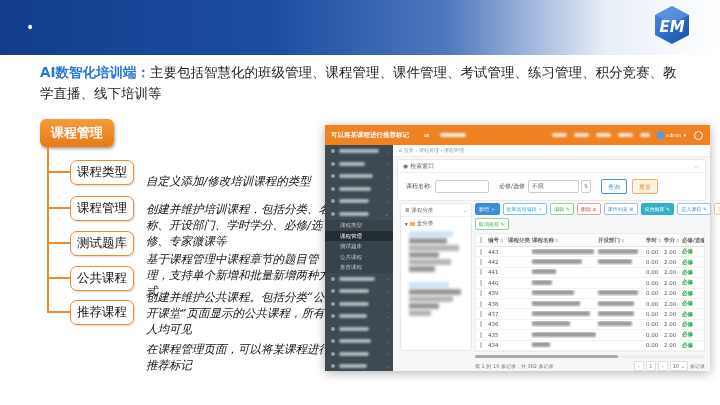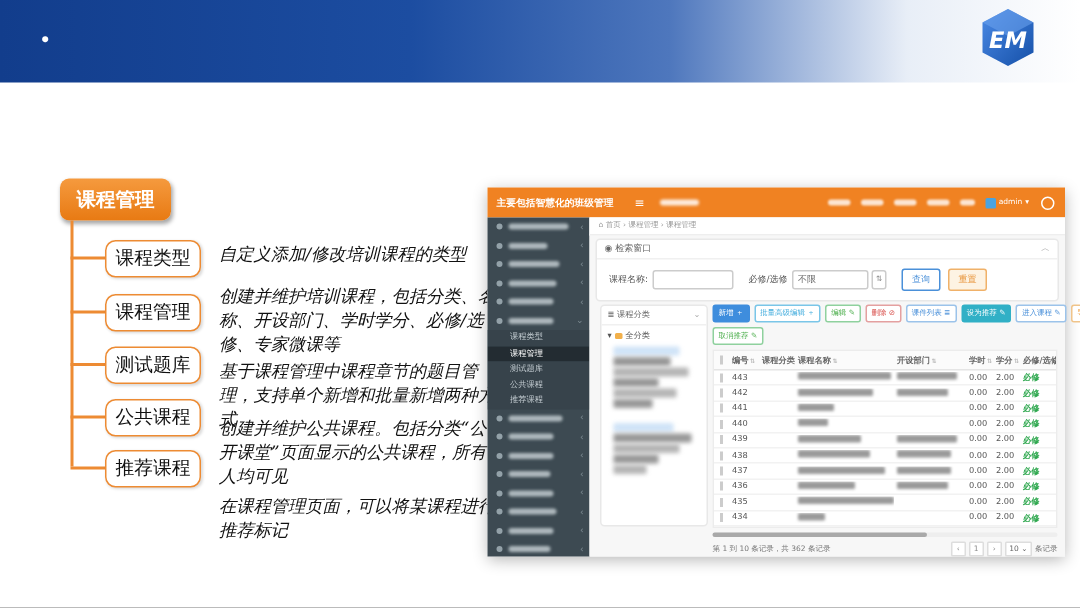--- a/index.html
+++ b/index.html
@@ -19,21 +19,21 @@
   
   .rootbox{position:absolute;left:40px;top:119px;width:74px;height:28px;border-radius:6px;
            background:linear-gradient(#f59a3e,#e87a13);color:#fff;font-size:13px;font-weight:bold;
            display:flex;align-items:center;justify-content:center;box-shadow:1px 2px 3px rgba(0,0,0,.35);}
   .trunk{position:absolute;left:47px;top:147px;width:2px;height:164px;background:#ed8b33;}
   .stub{position:absolute;left:47px;width:24px;height:2px;background:#ed8b33;}
   .childbox{position:absolute;left:70px;width:62px;height:23px;background:#fff;border:1.5px solid #ed8b33;
             border-radius:7px;display:flex;align-items:center;justify-content:center;
             font-size:12.5px;color:#111;box-shadow:1px 1px 2px rgba(0,0,0,.15);}
   .desc{position:absolute;left:146px;width:186px;font-family:"DejaVu Serif","Liberation Serif",serif;
-        font-style:italic;font-size:11.5px;line-height:1.38;color:#111;}
+        font-style:italic;font-size:11.5px;line-height:1.38;color:#111;margin-top:12px;}
   
   .admin{position:absolute;left:325px;top:125px;width:385px;height:246px;background:#fff;
          box-shadow:0 2px 10px rgba(0,0,0,.30);font-size:6px;}
   .a-top{position:absolute;left:0;top:0;width:100%;height:20px;background:#f08222;display:flex;
          align-items:center;color:#fff;}
   .a-top .a-title{font-size:6.5px;font-weight:bold;margin-left:6px;white-space:nowrap;}
   .a-top .burger{margin-left:14px;font-size:8px;}
   .a-top .t-blur{height:4px;background:rgba(255,255,255,.85);border-radius:2px;filter:blur(1px);margin-left:10px;}
   .a-top .spacer{flex:1;}
   .a-top .r-blur{width:15px;height:4px;background:rgba(255,255,255,.8);border-radius:2px;filter:blur(.8px);margin-right:7px;}
@@ -114,20 +114,21 @@
         <stop offset="0" stop-color="#4b8ae6"></stop>
             <stop offset="1" stop-color="#1550a8"></stop>
       </linearGradient>
         </defs>
       <polygon points="20,1 37,10 37,30 20,39 3,30 3,10" fill="url(#lg)"></polygon>
       <polygon points="20,1 37,10 20,19 3,10" fill="#6ea4ef" opacity="0.55"></polygon>
       <text x="20" y="27" font-size="15" font-weight="bold" text-anchor="middle" fill="#ffffff" font-family="DejaVu Sans, sans-serif" font-style="italic">EM</text>
     </svg>
   </div>
 
+  <div class="intro"><span class="lbl">AI数智化培训端：</span><span>主要包括智慧化的班级管理、课程管理、课件管理、考试管理、练习管理、积分竞赛、教学直播、线下培训等</span></div>
 
   <div class="rootbox">课程管理</div>
   <div class="trunk"></div>
   <div id="diagram">
       <div class="stub" style="top: 170.5px;"></div>
       <div class="childbox" style="top: 160px;">课程类型</div>
       <div class="desc" style="top: 162px;">自定义添加/修改培训课程的类型</div>
       <div class="stub" style="top: 206.5px;"></div>
       <div class="childbox" style="top: 196px;">课程管理</div>
       <div class="desc" style="top: 190px;">创建并维护培训课程，包括分类、名称、开设部门、学时学分、必修/选修、专家微课等</div>
@@ -138,21 +139,21 @@
       <div class="childbox" style="top: 266px;">公共课程</div>
       <div class="desc" style="top: 278px;">创建并维护公共课程。包括分类“公开课堂”页面显示的公共课程，所有人均可见</div>
       <div class="stub" style="top: 310.5px;"></div>
       <div class="childbox" style="top: 300px;">推荐课程</div>
       <div class="desc" style="top: 330px;">在课程管理页面，可以将某课程进行推荐标记</div>
     </div>
 
   <div class="admin">
 
     <div class="a-top">
-      <span class="a-title">主要包括智慧化的班级管理</span>
+      <span class="a-title">可以将某课程进行推荐标记</span>
       <span class="burger">≡</span>
       <span class="t-blur" id="topCenterBlur" style="width: 26px;"></span>
       <span class="spacer"></span>
       <span id="topRightBlurs" style="display:flex;align-items:center;">
           <span class="r-blur" style="width: 15px;"></span>
           <span class="r-blur" style="width: 15px;"></span>
           <span class="r-blur" style="width: 15px;"></span>
           <span class="r-blur" style="width: 15px;"></span>
           <span class="r-blur" style="width: 10px;"></span>
         </span>

